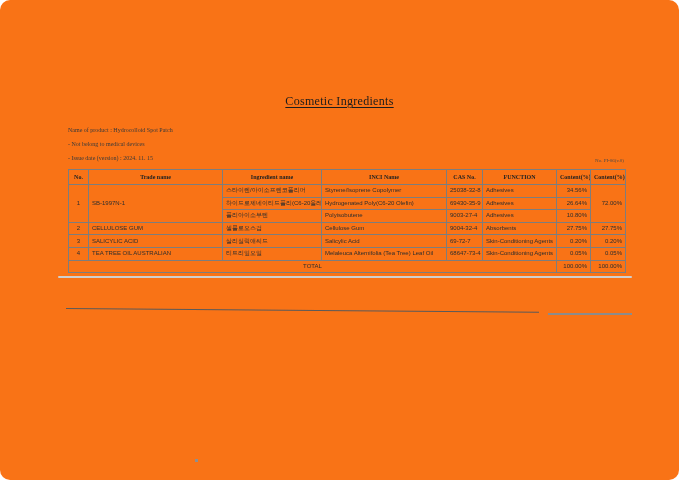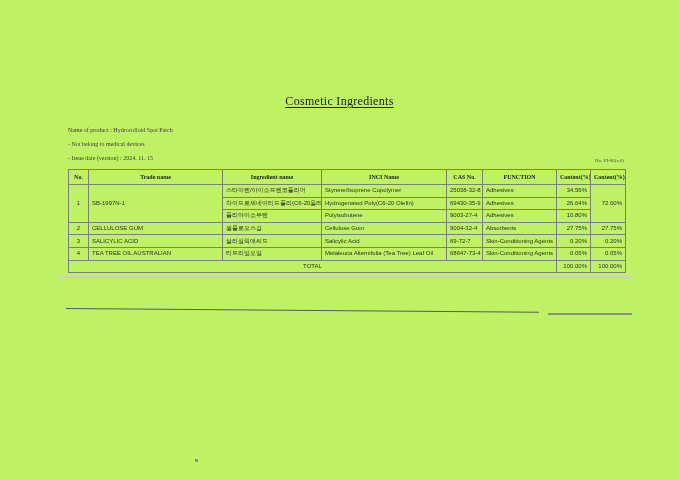--- a/index.html
+++ b/index.html
@@ -4,21 +4,21 @@
 <style>
   * { margin:0; padding:0; box-sizing:border-box; }
   html,body { width:679px; height:480px; }
   body {
     position:relative;
     background:#ffffff;
     font-family:"Liberation Sans", sans-serif;
     color:#2e2e2e;
     overflow:hidden;
   }
-  .page { position:absolute; inset:0; background:#bef264; }
+  .page { position:absolute; inset:0; background:#f97316;border-radius:10px; }
 
   .doc-title {
     position:absolute; top:94px; left:0; width:679px;
     text-align:center;
     font-family:"Liberation Serif", serif;
     font-size:12px; color:#1c1c1c;
     text-decoration:underline;
     text-underline-offset:2px;
     letter-spacing:.3px;
   }

